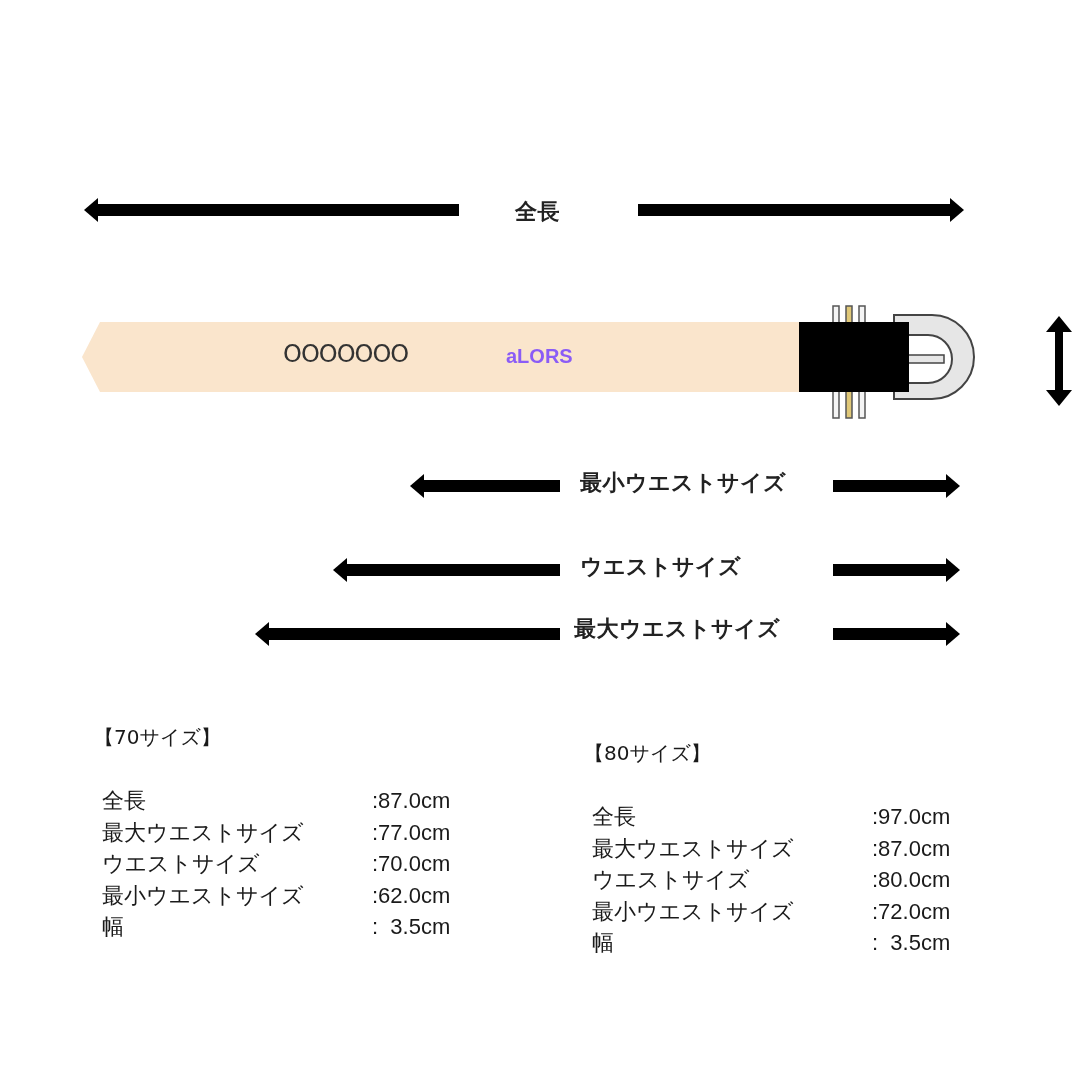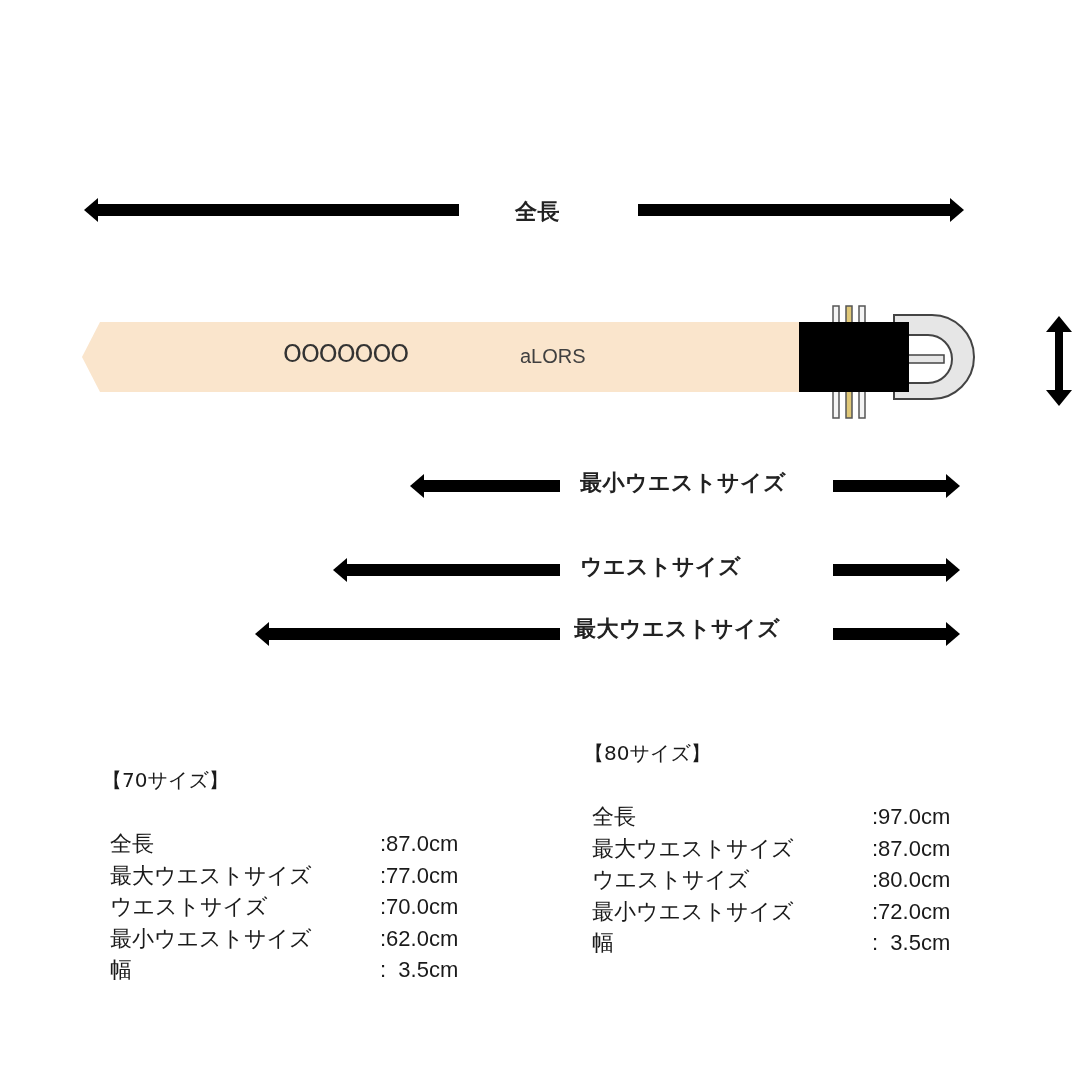--- a/index.html
+++ b/index.html
@@ -6,21 +6,21 @@
   body { width:1080px; height:1080px; position:relative; overflow:hidden;
          font-family:"DejaVu Sans","Liberation Sans",sans-serif; color:#1a1a1a; }
   .abs { position:absolute; }
   .arrow { position:absolute; height:12px; background:#000; }
   .head-l, .head-r { position:absolute; width:0; height:0; border-top:12px solid transparent; border-bottom:12px solid transparent; }
   .head-l { border-right:14px solid #000; }
   .head-r { border-left:14px solid #000; }
   .dim-label { position:absolute; font-size:22px; font-weight:bold; color:#222; white-space:nowrap; letter-spacing:0.5px; }
   .belt { position:absolute; left:82px; top:322px; width:720px; height:70px; }
   .holes { position:absolute; left:238px; top:340px; font-size:24px; color:#333; letter-spacing:-1px; font-family:"DejaVu Sans",sans-serif;margin-left:45px; }
-  .brand { position:absolute; left:520px; top:345px; font-size:20px; font-weight:normal; color:#404040; font-family:"Liberation Sans",sans-serif; }
+  .brand { position:absolute; left:506px; top:345px; font-size:20px; font-weight:bold; color:#8b5cf6; font-family:"Liberation Sans",sans-serif; }
   .spec { position:absolute; font-size:22px; color:#1a1a1a; }
   .spec .title { font-size:20px; margin-bottom:34px; }
   .spec .row { display:flex; height:31.5px; line-height:31.5px; }
   .spec .k { width:270px; }
   .spec .v { font-family:Liberation Sans, sans-serif; font-size:22px; white-space:pre; }
 </style>
 </head>
 <body>
 
 <div>
@@ -73,21 +73,21 @@
 <div class="dim-label" style="left:580px;top:552px;">ウエストサイズ</div>
 
 <div>
   <div class="head-l" style="left:255px;top:622px;"></div>
   <div class="arrow" style="left:267px;top:628px;width:293px;"></div>
   <div class="arrow" style="left:833px;top:628px;width:114px;"></div>
   <div class="head-r" style="left:946px;top:622px;"></div>
 </div>
 <div class="dim-label" style="left:574px;top:614px;">最大ウエストサイズ</div>
 
-<div class="spec" style="left:102px;top:724px;margin-top:43px;">
+<div class="spec" style="left:94px;top:724px;">
   <div class="title">【70サイズ】</div>
   <div class="row">
       <span class="k" style="padding-left:8px;">全長</span>
       <span class="v">:87.0cm</span>
     </div>
   <div class="row">
       <span class="k" style="padding-left:8px;">最大ウエストサイズ</span>
       <span class="v">:77.0cm</span>
     </div>
   <div class="row">

